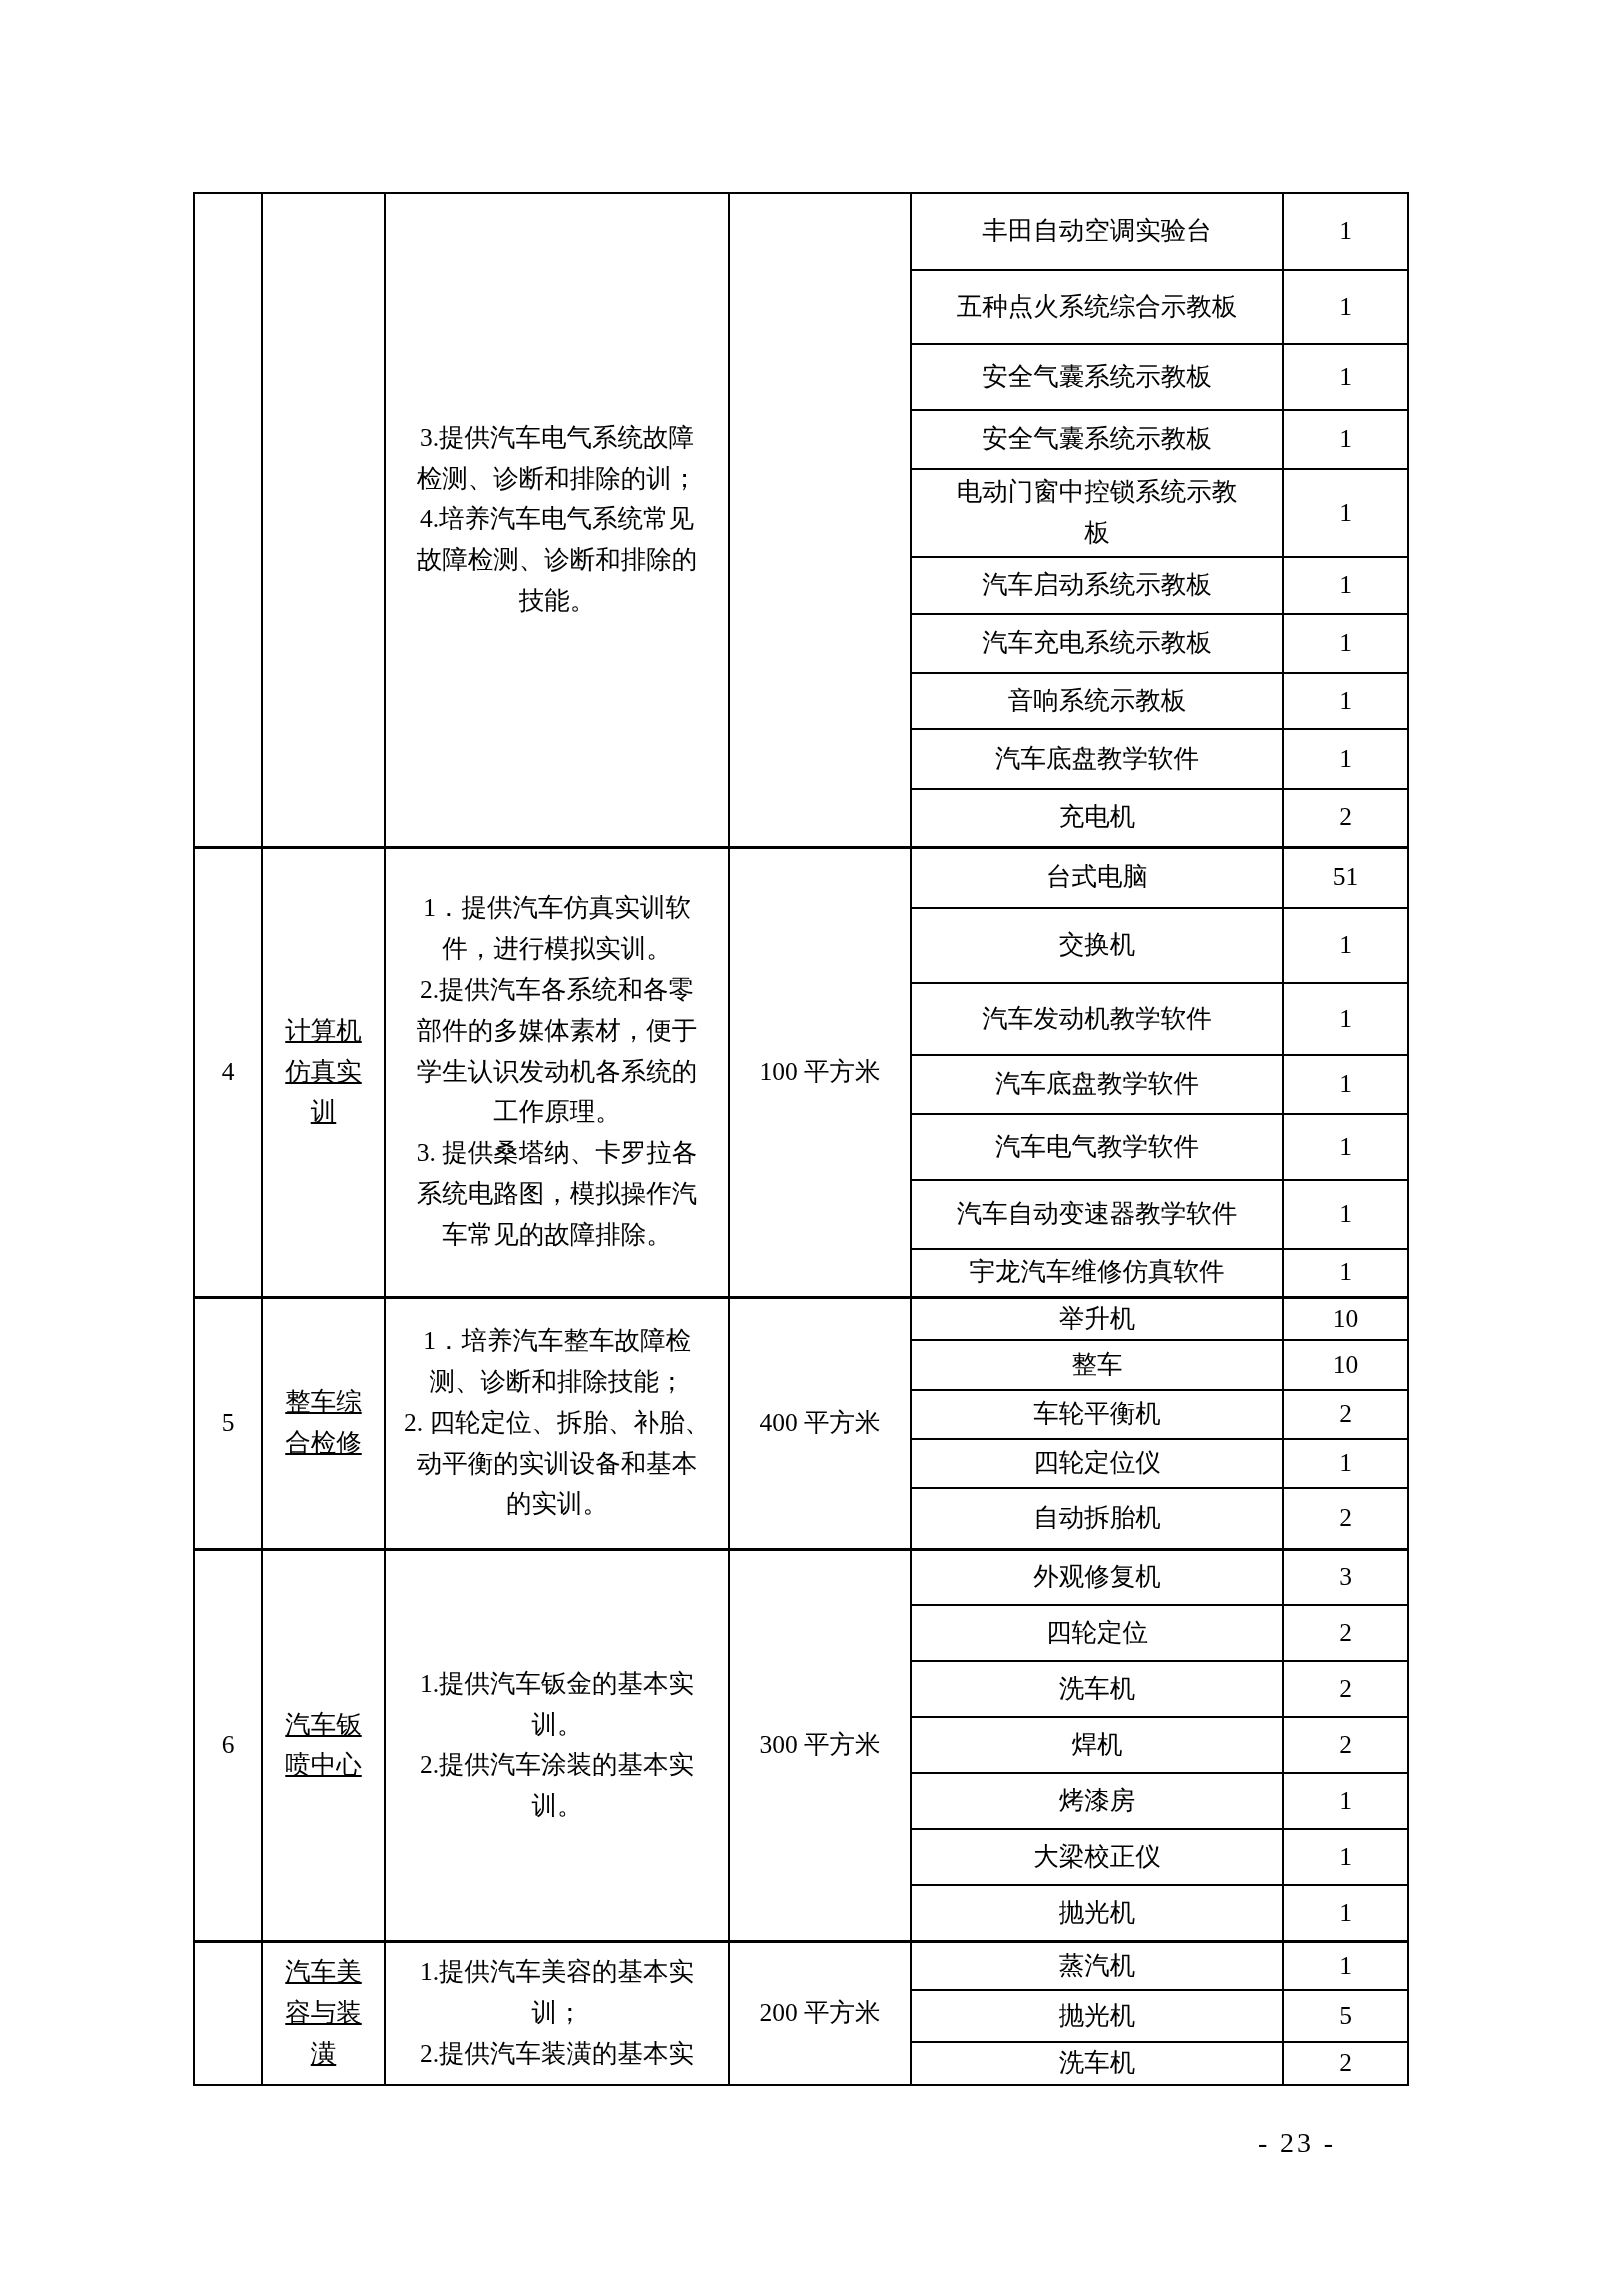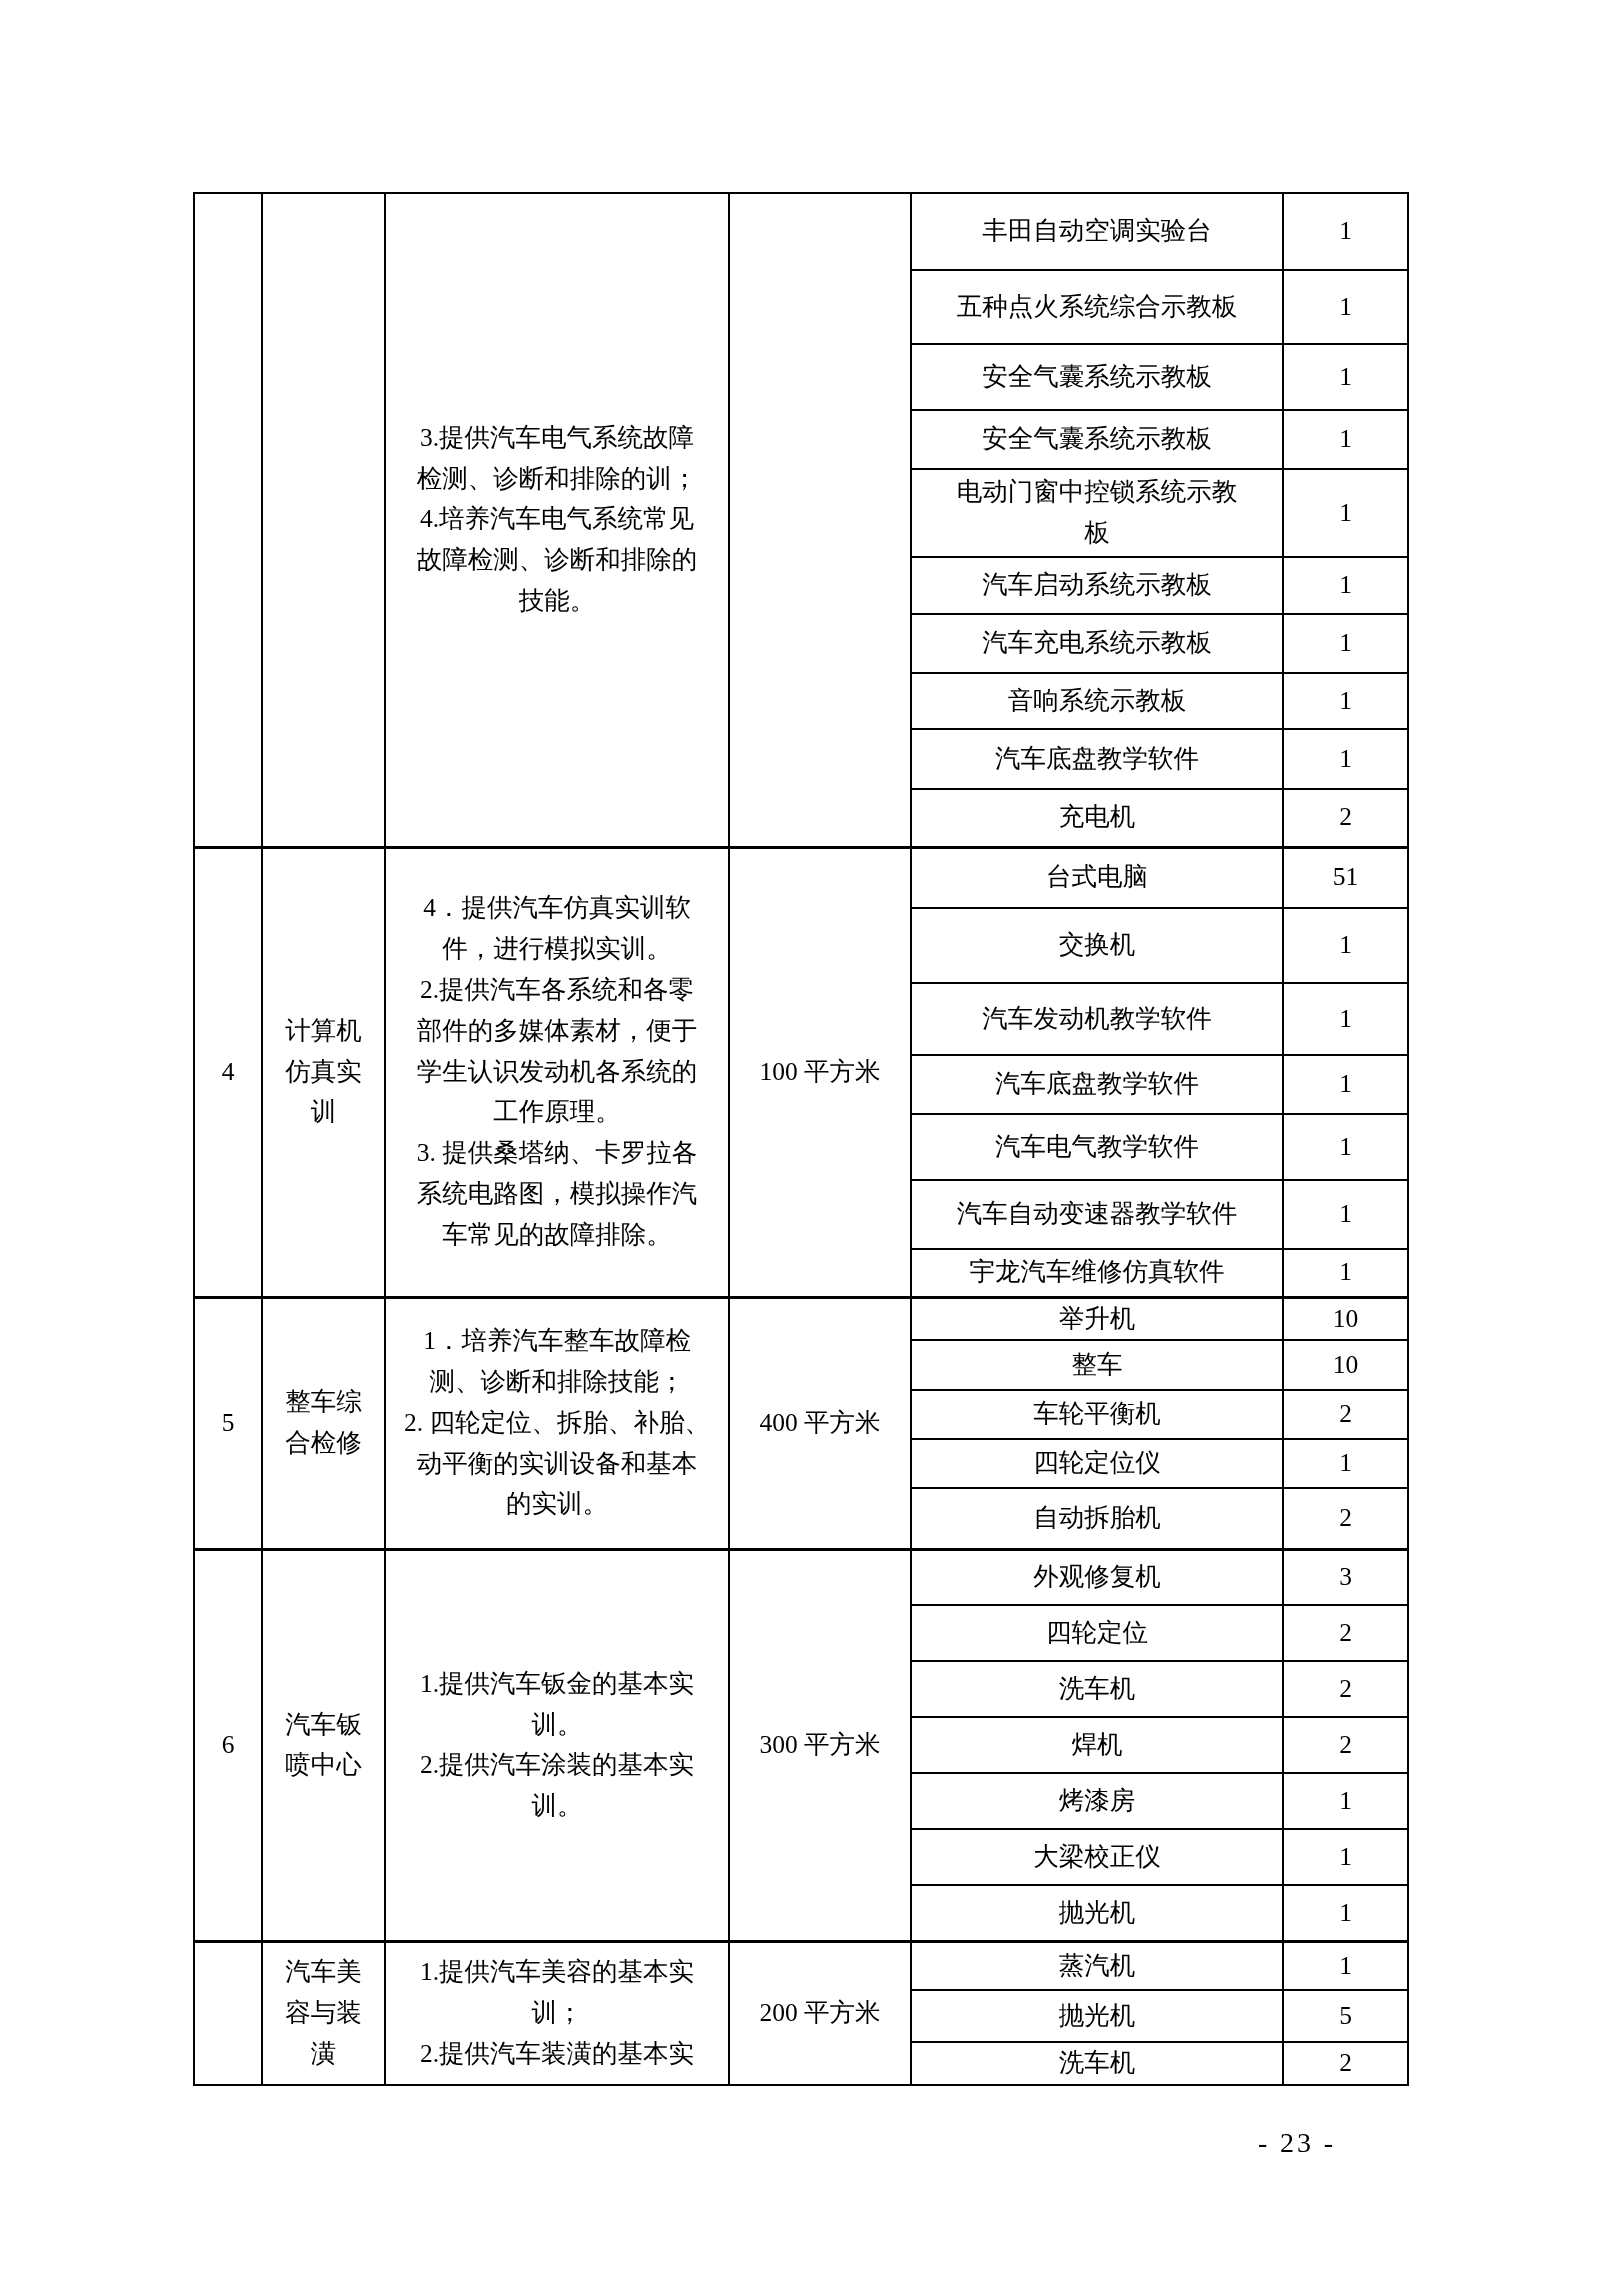--- a/index.html
+++ b/index.html
@@ -15,21 +15,21 @@
   }
   table.doc-table td{
     border:2px solid #000;
     font-size:25.5px;line-height:1.6;
     padding:0;overflow:hidden;
     vertical-align:middle;
     text-align:center;
   }
   tr.sec-start > td{border-top:3.9px solid #000;margin-left:8px;}
   td.num{font-size:26.5px;}
-  td.name{white-space:pre-line;line-height:41px;}
+  td.name{white-space:pre-line;line-height:41px;text-decoration:underline;}
   td.desc{
     white-space:pre-line;text-align:left;
     padding:0 9.8px 0 14.7px;
   }
   .s0-desc{line-height:64px;vertical-align:top;padding-top:7.8px;}
   .s1-desc{line-height:49px;}
   .s2-desc{line-height:50px;}
   .s3-desc{line-height:56px;}
   .s4-desc{line-height:46px;}
   td.area{font-size:25.5px;}
@@ -104,21 +104,21 @@
       <tr style="height:58px">
         <td class="equip">充电机</td>
         <td class="qty">2</td>
       </tr>
 
       <tr class="sec-start" style="height:61px">
         <td class="num" rowspan="7">4</td>
         <td class="name" rowspan="7">计算机
 仿真实
 训</td>
-        <td class="desc s1-desc" rowspan="7">4．提供汽车仿真实训软
+        <td class="desc s1-desc" rowspan="7">1．提供汽车仿真实训软
 件，进行模拟实训。
 2.提供汽车各系统和各零
 部件的多媒体素材，便于
 学生认识发动机各系统的
 工作原理。
 3. 提供桑塔纳、卡罗拉各
 系统电路图，模拟操作汽
 车常见的故障排除。</td>
         <td class="area" rowspan="7">100 平方米</td>
         <td class="equip">台式电脑</td>

